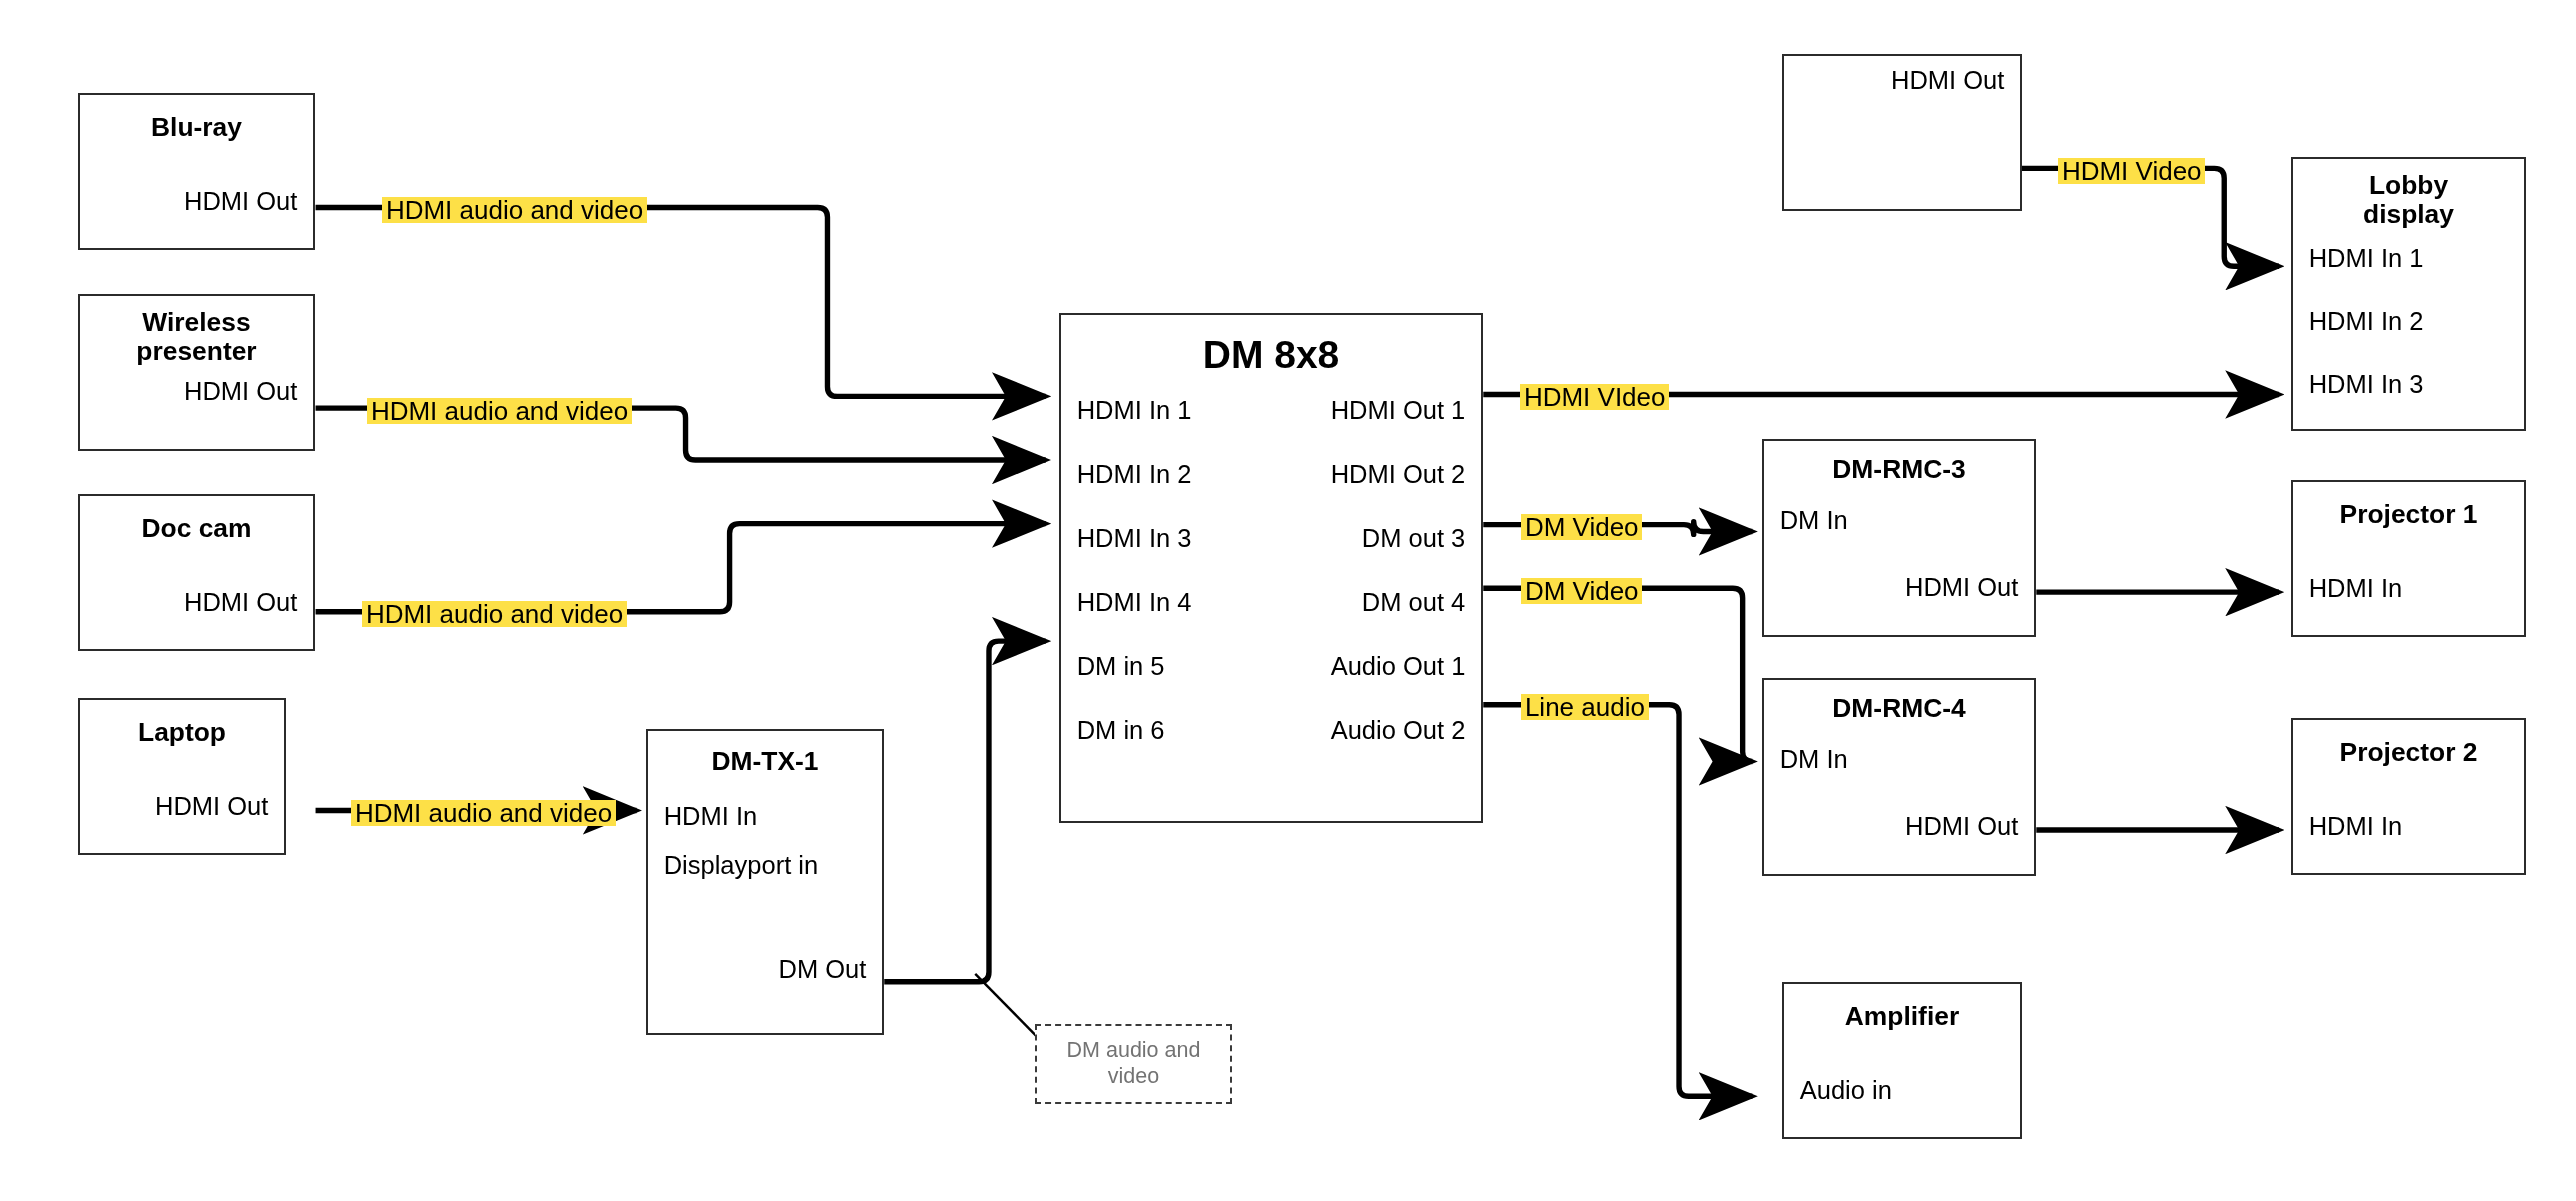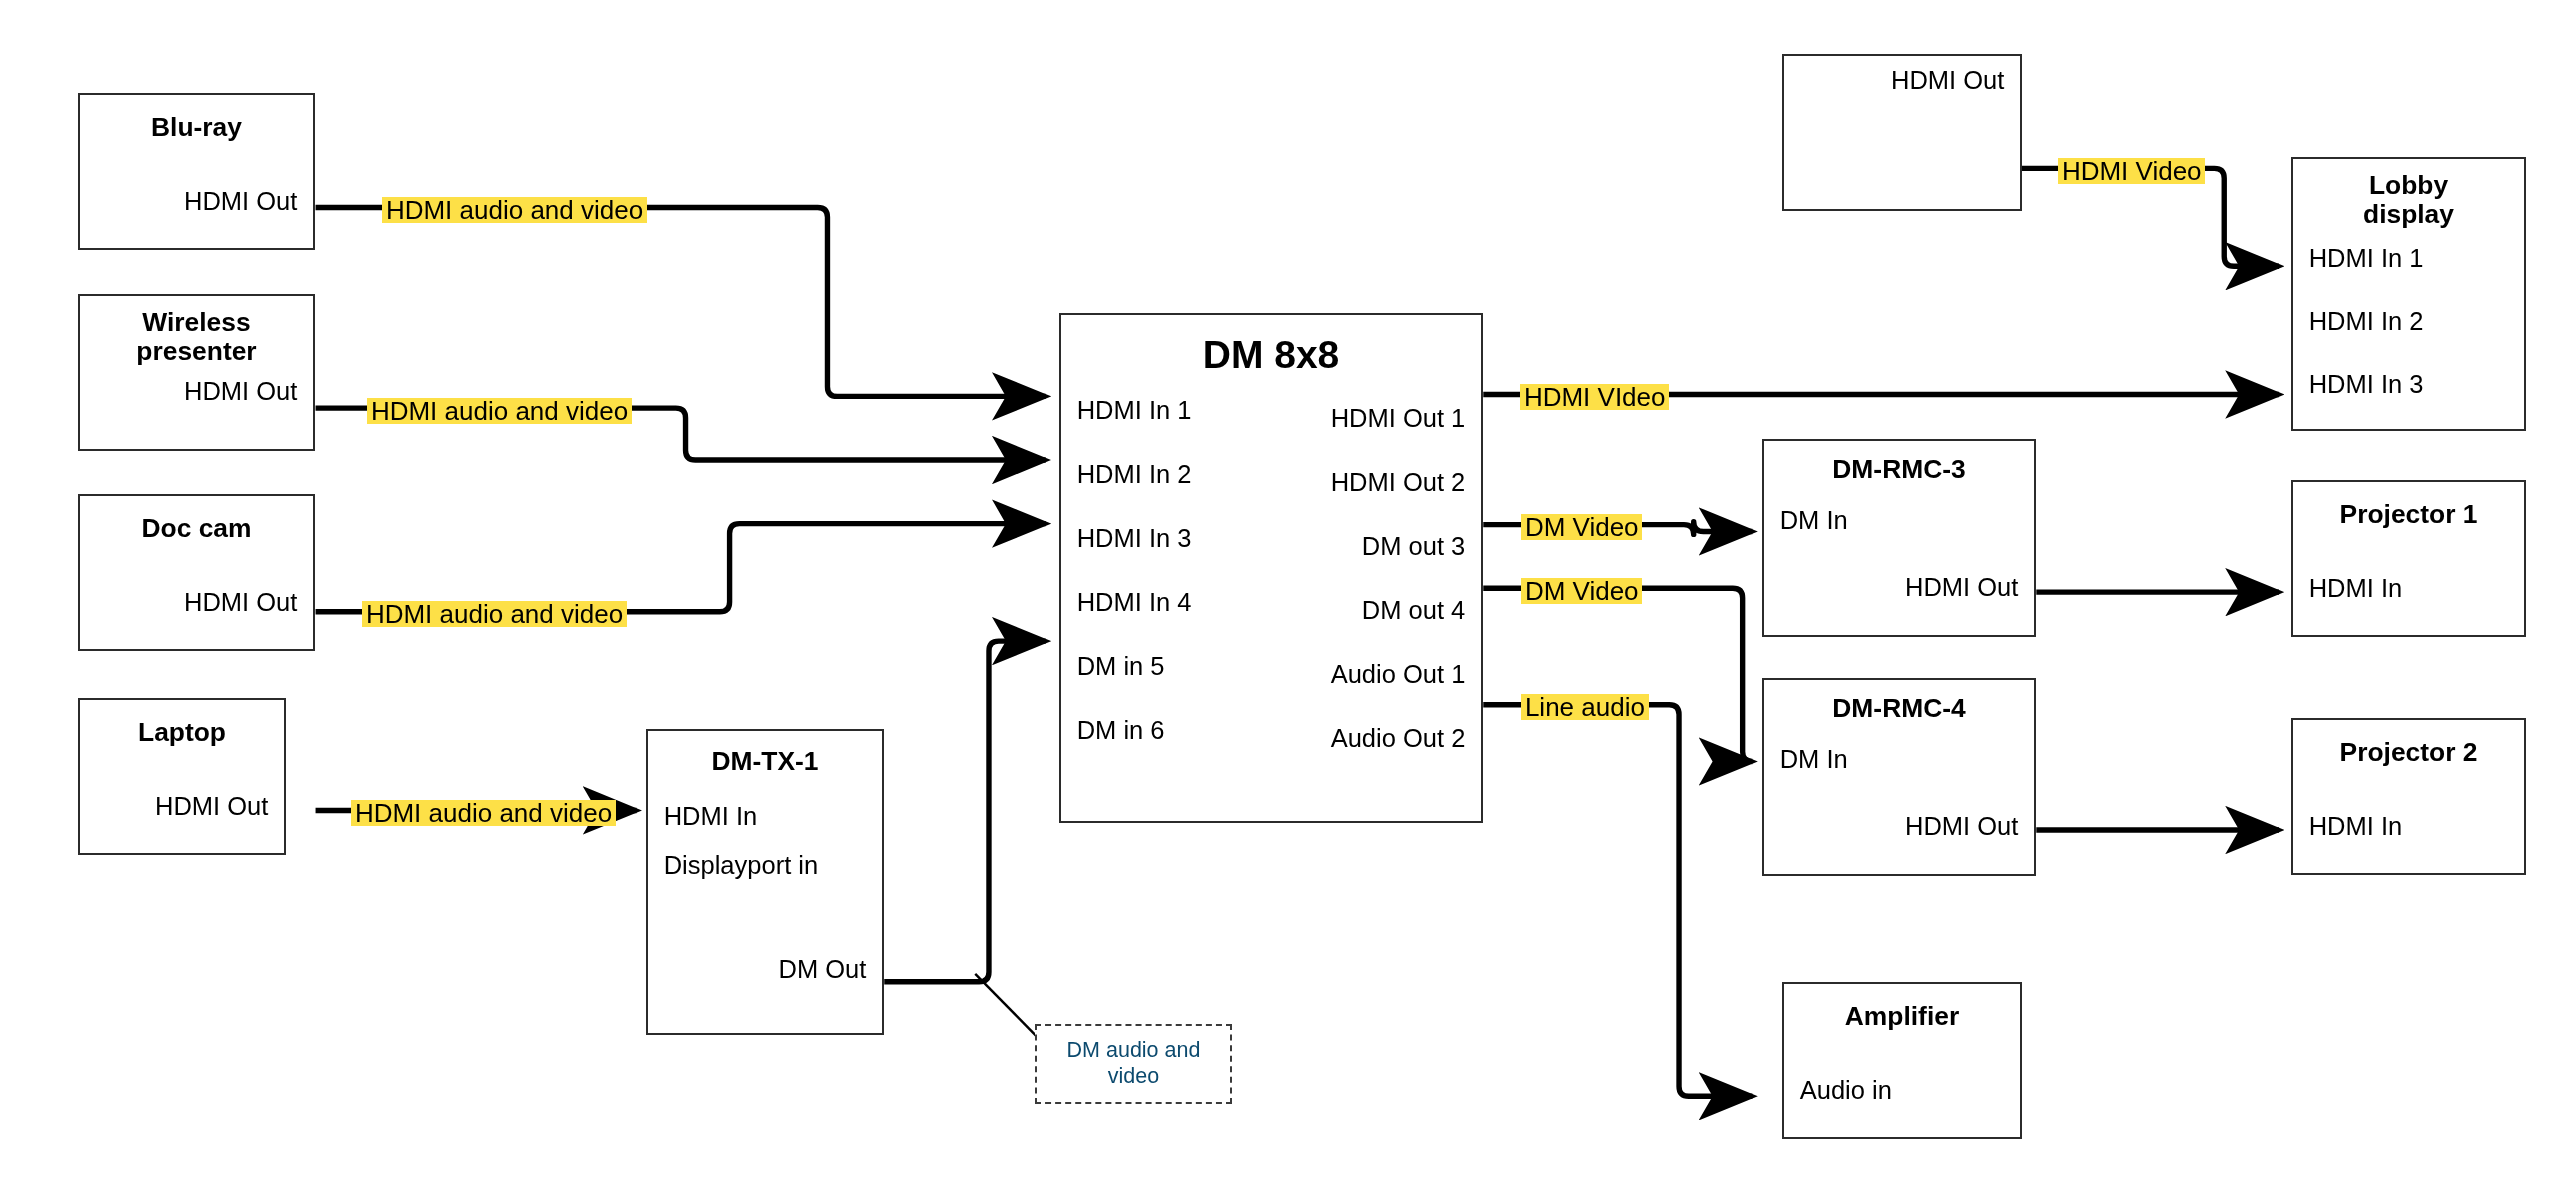--- a/index.html
+++ b/index.html
@@ -6,21 +6,21 @@
   body{font-family:"Liberation Sans",sans-serif;}
   #stage{position:relative;width:2576px;height:1201px;background:#fff;overflow:hidden;}
   svg.wires{position:absolute;left:0;top:0;width:2576px;height:1201px;}
   .node{position:absolute;box-sizing:border-box;background:#fff;border:2.9px solid #2b2b2b;}
   .node-title{font-weight:bold;text-align:center;color:#000;font-size:26.4px;line-height:1.12;}
   .port{color:#000;font-size:25.5px;line-height:1.1;white-space:nowrap;}
   .port.left{text-align:left;}
   .port.right{text-align:right;}
   .callout{position:absolute;box-sizing:border-box;border:2px dashed #3a3a3a;background:#fff;
            display:flex;align-items:center;justify-content:center;text-align:center;
-           font-size:21.5px;color:#0c4a6e;line-height:1.2;padding:3.9px 7.8px;}
+           font-size:21.5px;color:#737373;line-height:1.2;padding:3.9px 7.8px;}
   .wire-label{position:absolute;font-size:26px;color:#000;background:#fde047;white-space:nowrap;
               padding:0 3.9px;line-height:1;}
 </style>
 </head>
 <body>
 
 <div id="stage">
 
   <svg class="wires" viewBox="0 0 2631 1227">
     <defs>
@@ -89,21 +89,21 @@
     <div class="node-title" style="margin-top:17.6px;font-size:39px;">DM 8x8</div>
     <div style="position:relative;margin-top:19.6px;">
       <div style="position:absolute;left:15.7px;top:0;">
         <div class="port left" style="height:64px;">HDMI In 1</div>
         <div class="port left" style="height:64px;">HDMI In 2</div>
         <div class="port left" style="height:64px;">HDMI In 3</div>
         <div class="port left" style="height:64px;">HDMI In 4</div>
         <div class="port left" style="height:64px;">DM in 5</div>
         <div class="port left" style="height:64px;">DM in 6</div>
       </div>
-      <div style="position:absolute;right:15.7px;top:8px;">
+      <div style="position:absolute;right:15.7px;top:0;">
         <div class="port right" style="height:64px;">HDMI Out 1</div>
         <div class="port right" style="height:64px;">HDMI Out 2</div>
         <div class="port right" style="height:64px;">DM out 3</div>
         <div class="port right" style="height:64px;">DM out 4</div>
         <div class="port right" style="height:64px;">Audio Out 1</div>
         <div class="port right" style="height:64px;">Audio Out 2</div>
       </div>
     </div>
   </div>
 

